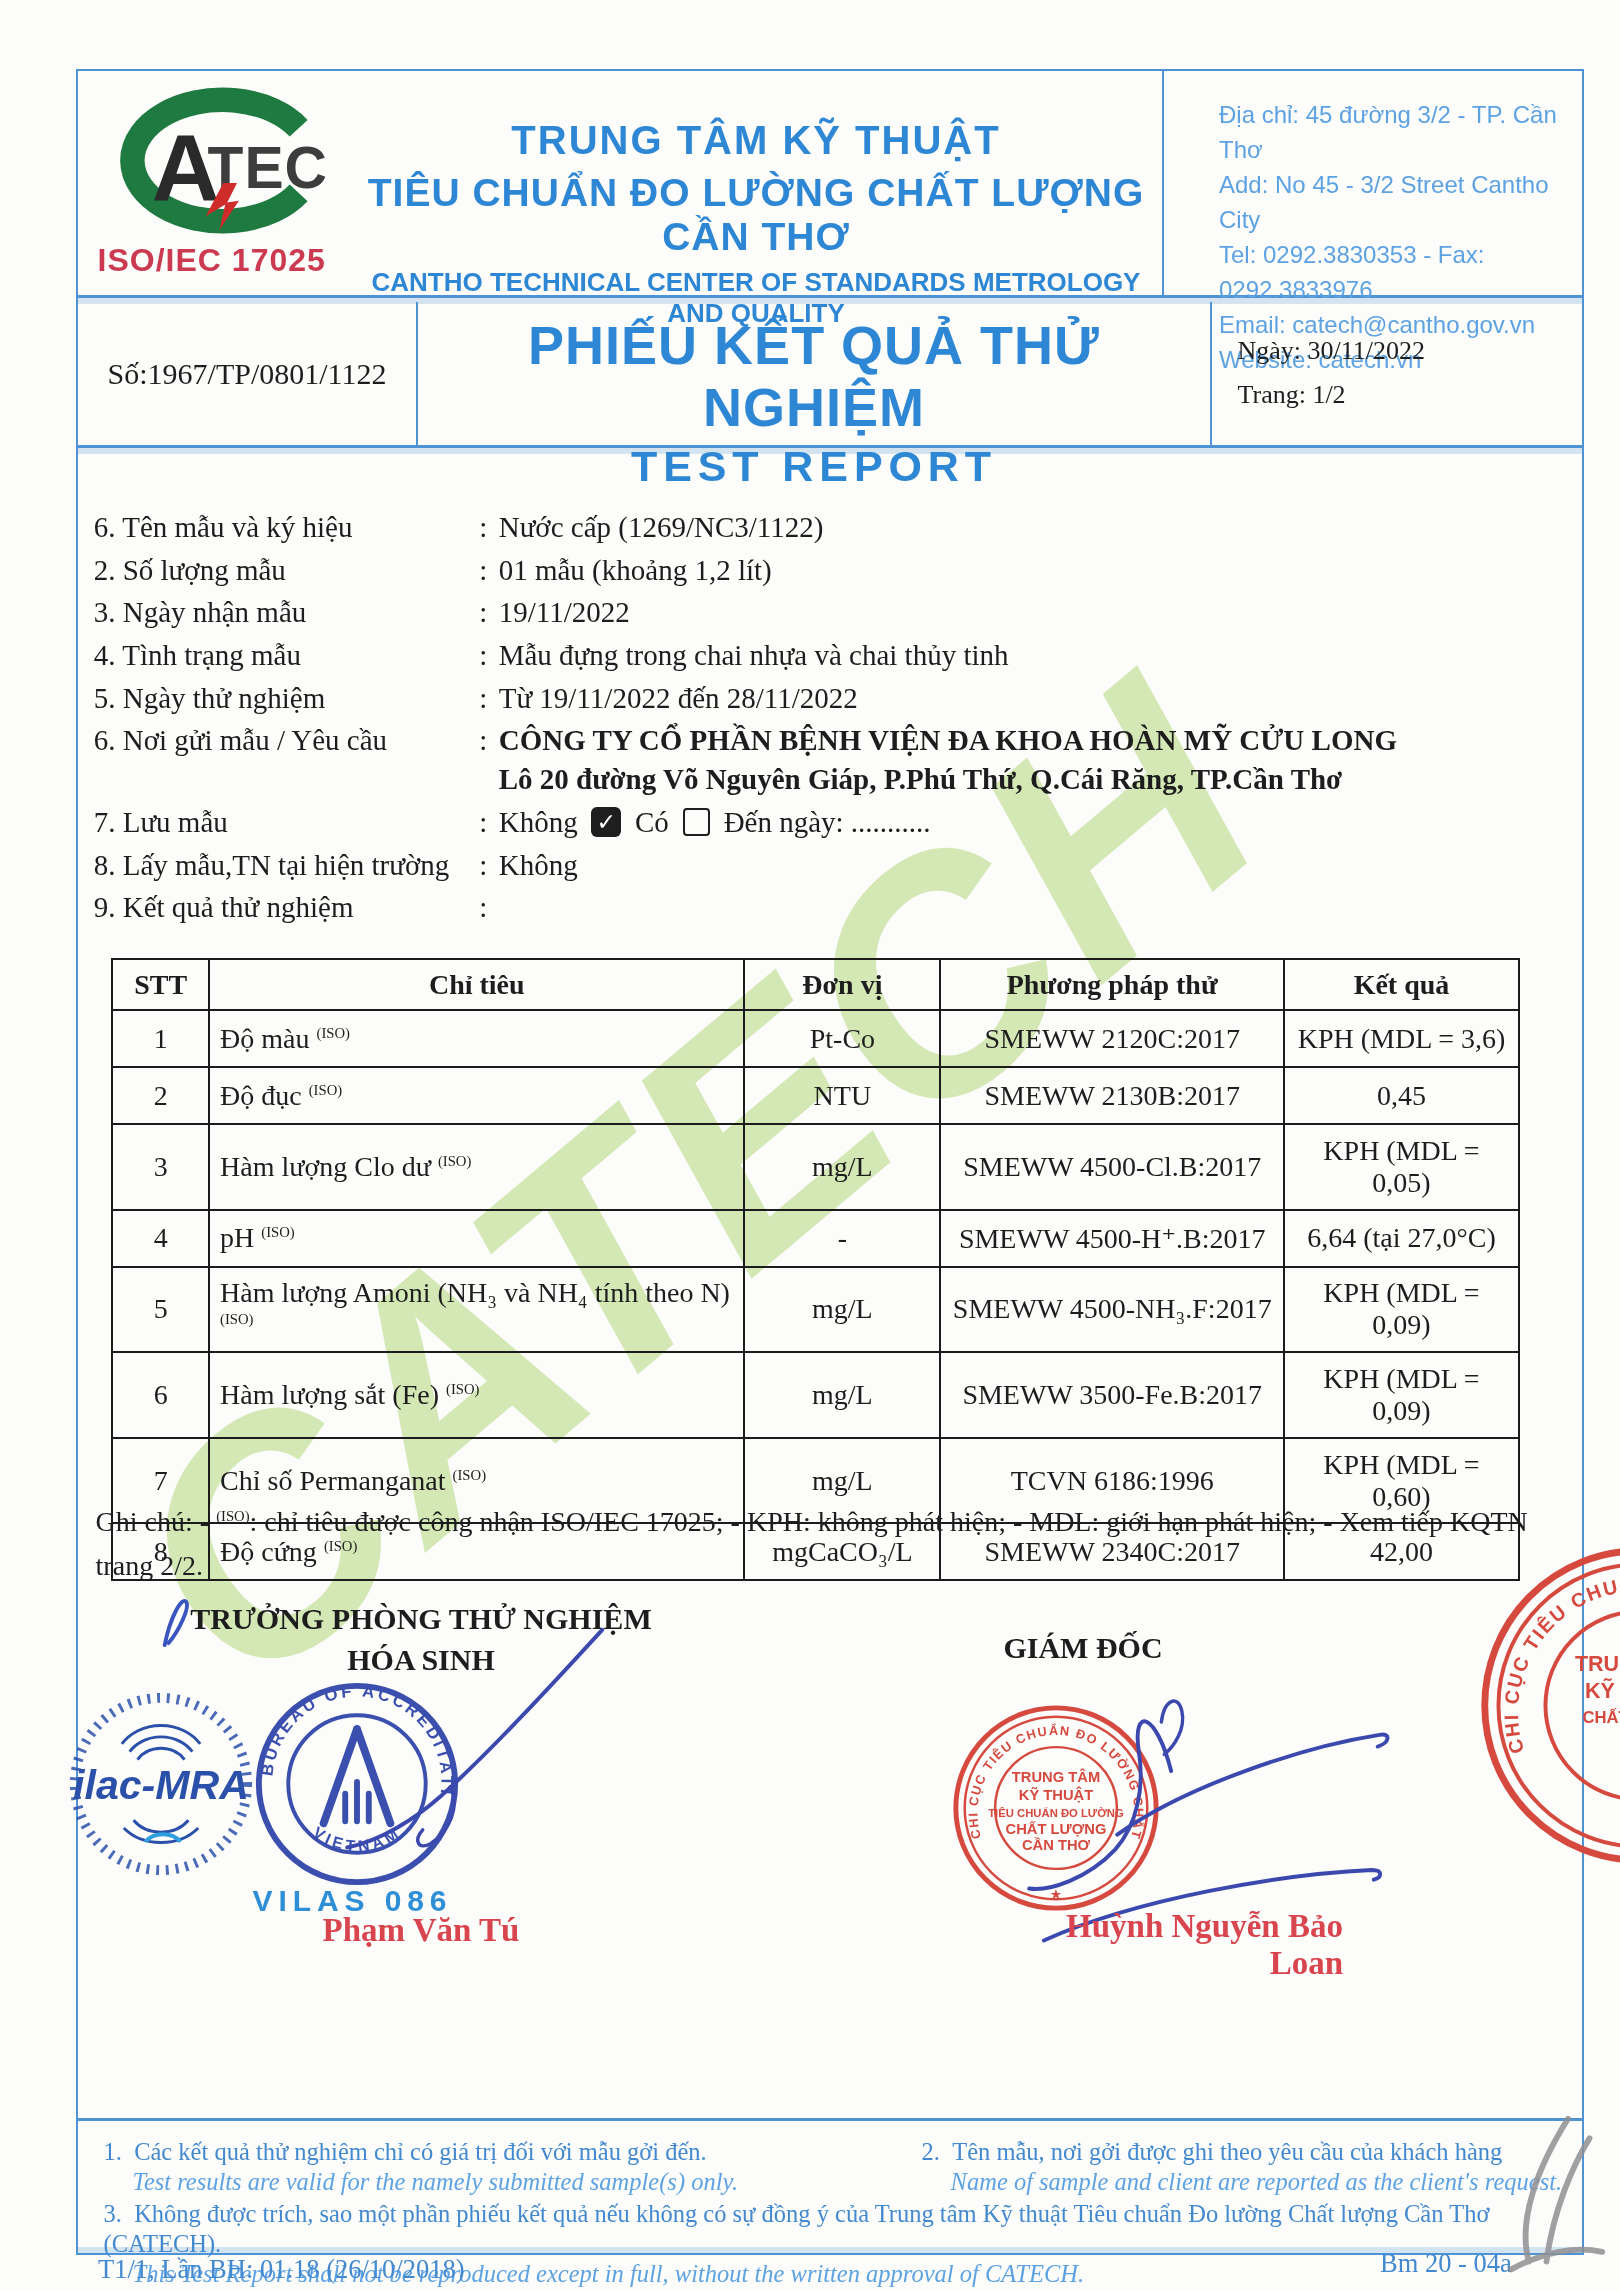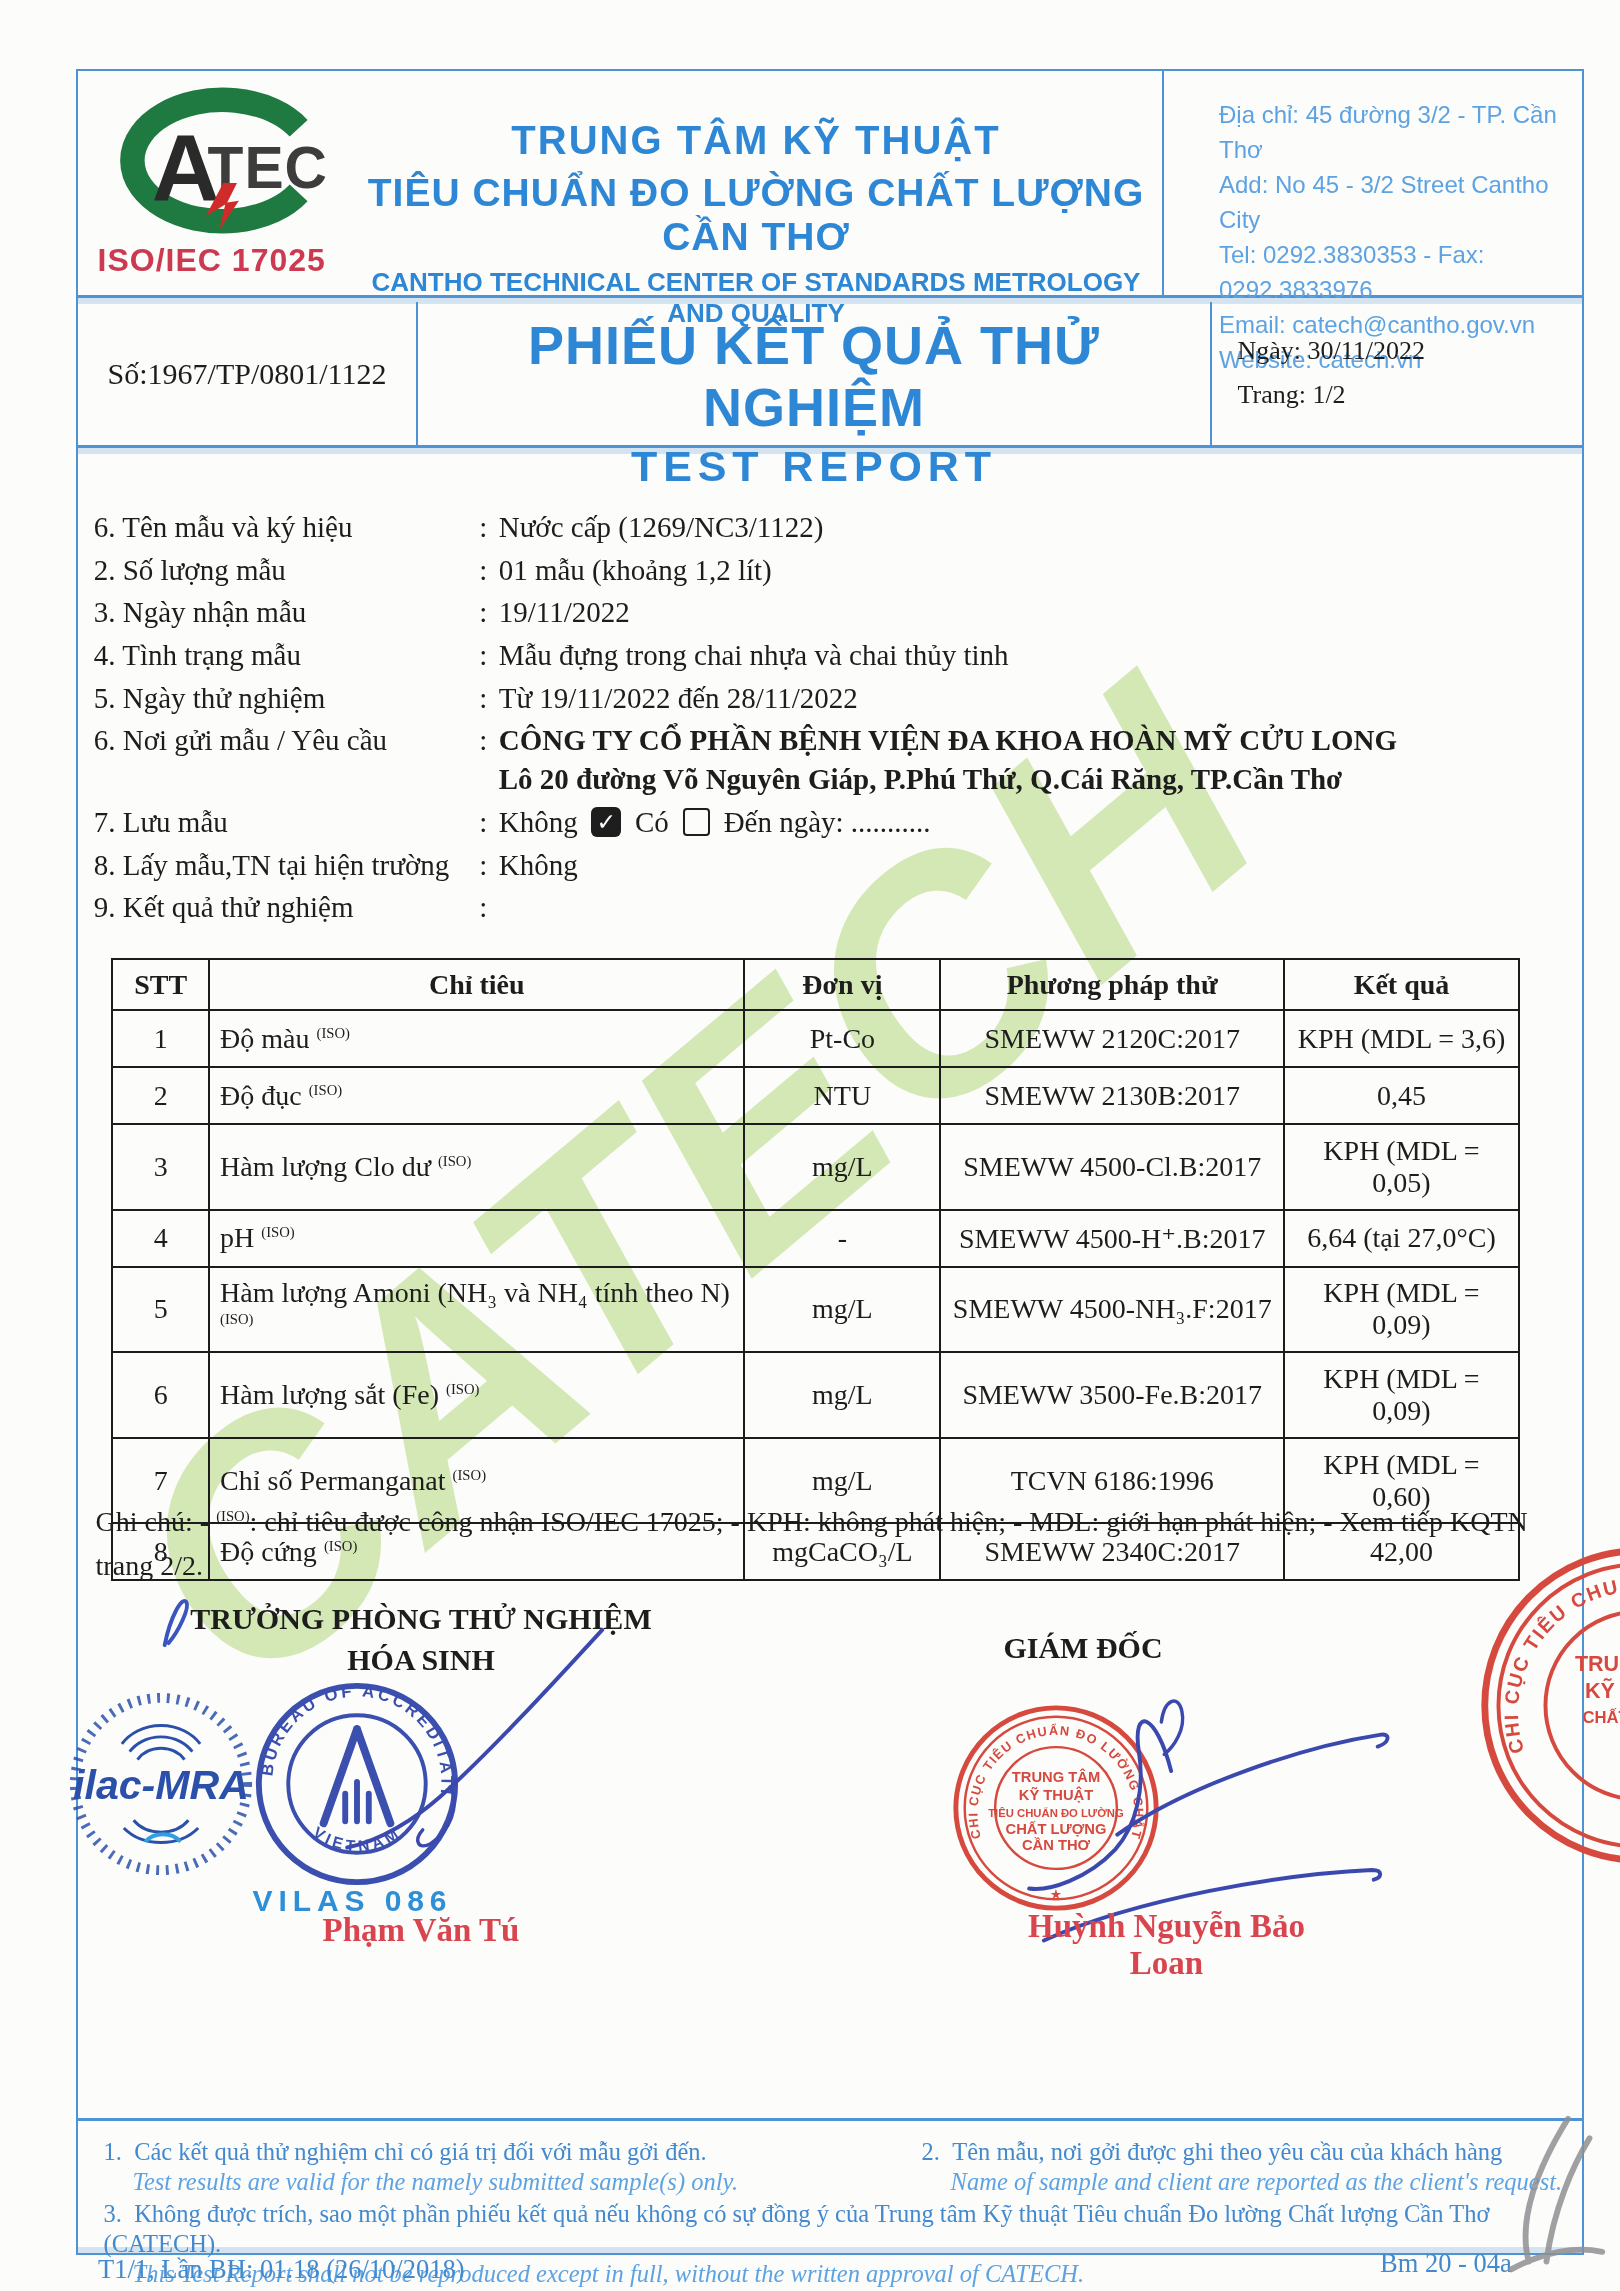--- a/index.html
+++ b/index.html
@@ -81,21 +81,21 @@
   
   .ghichu { position:absolute; top:1429px; left:17.6px; width:1470px; font-size:28px; line-height:44px; }
 
   
   .sig-left-title { position:absolute; top:1527px; left:88px; width:510px; text-align:center;
                     font-weight:bold; font-size:30px; line-height:41px; }
   .sig-right-title { position:absolute; top:1560px; left:814px; width:382px; text-align:center;
                      font-weight:bold; font-size:30px; }
   .name-left { position:absolute; top:1841px; left:196px; width:294px; text-align:center;
                font-weight:bold; font-size:33px; color:#d9454f; }
-  .name-right { position:absolute; top:1837px; left:912px; width:353px; text-align:center;
+  .name-right { position:absolute; top:1837px; left:912px; width:353px; text-align:right;
                 font-weight:bold; font-size:33px; color:#d9454f; }
   .vilas { position:absolute; top:1813px; left:147px; width:255px; text-align:center;
            font-family:"Liberation Sans","DejaVu Sans",sans-serif; font-weight:bold;
            font-size:30px; letter-spacing:5.9px; color:#2f8fd6; }
   .stamp { position:absolute; }
 
   
   .footer-notes { position:absolute; left:0; right:0; bottom:0; top:2047px;
                   border-top:3.9px solid #4e93d6; box-shadow:0 -5.9px 0 rgba(90,150,210,.25) inset;
                   padding:15.7px 17.6px 0 25.5px; color:#4289cf; font-size:24.5px; line-height:30px; }

